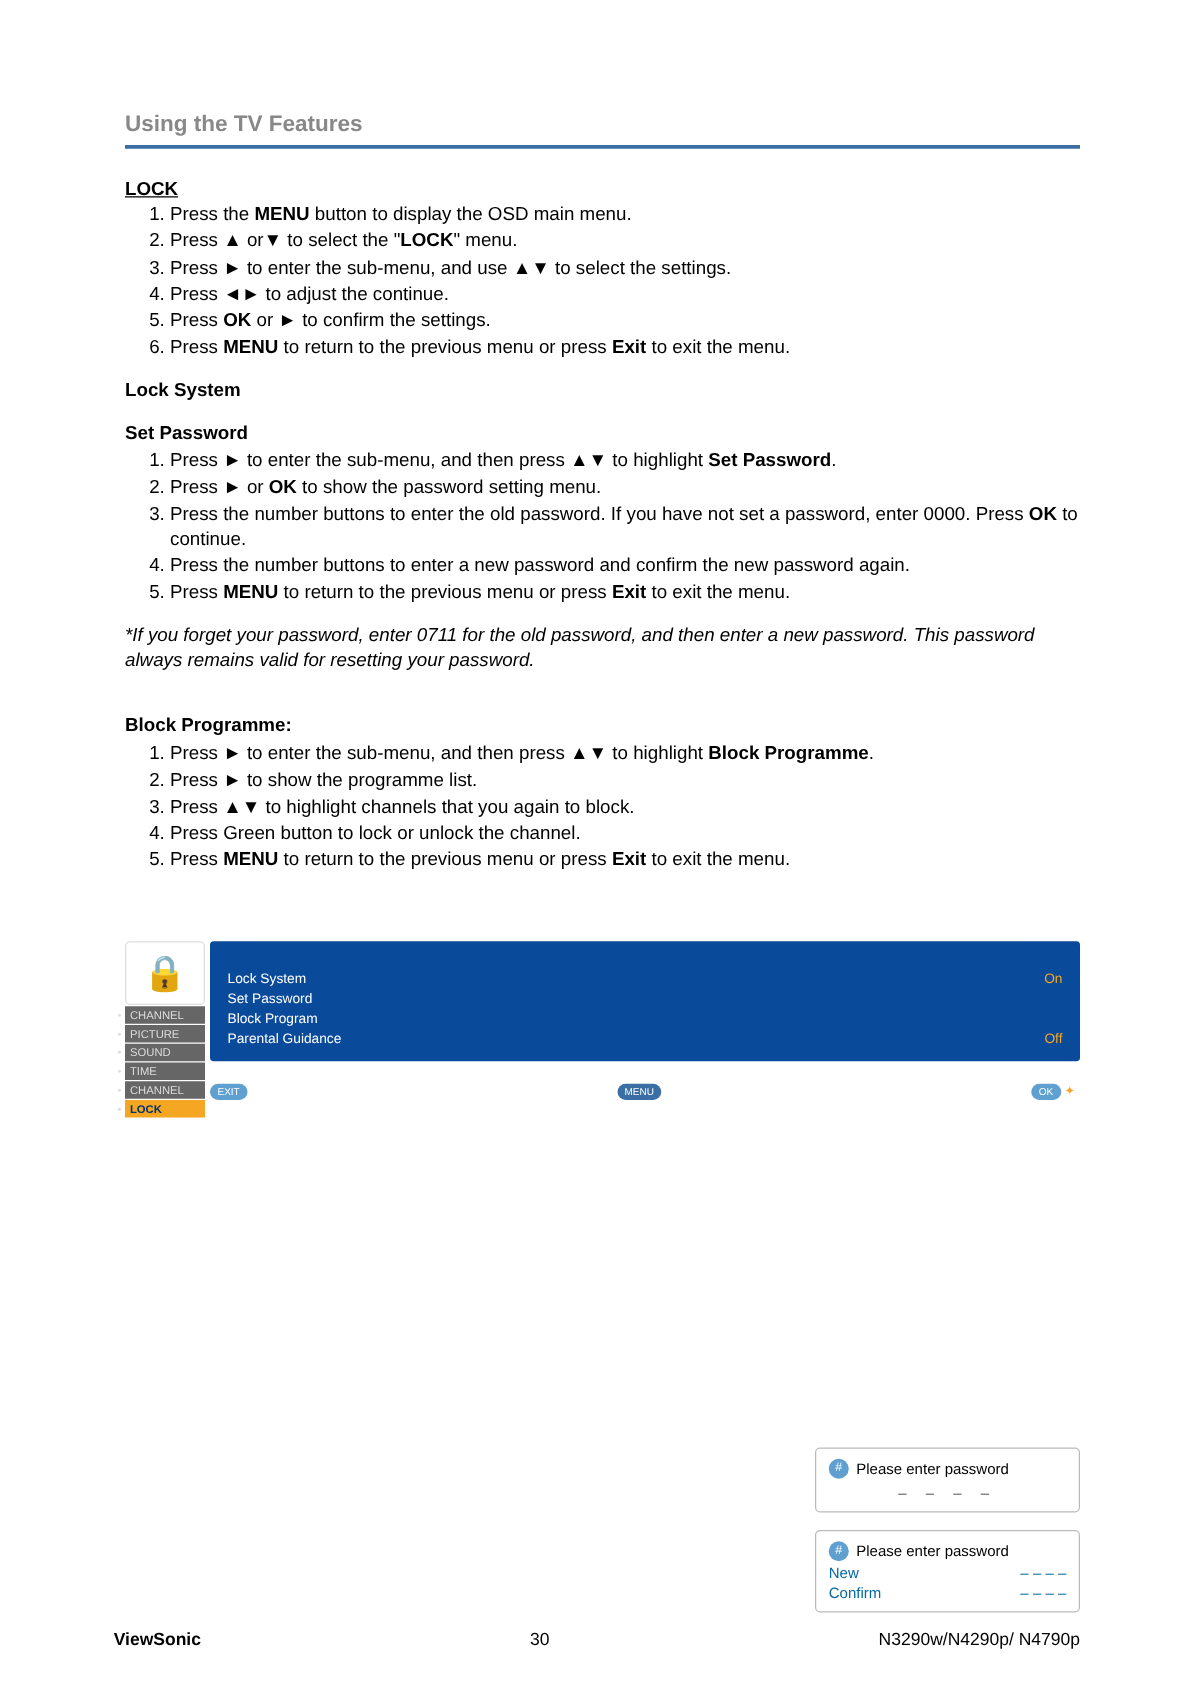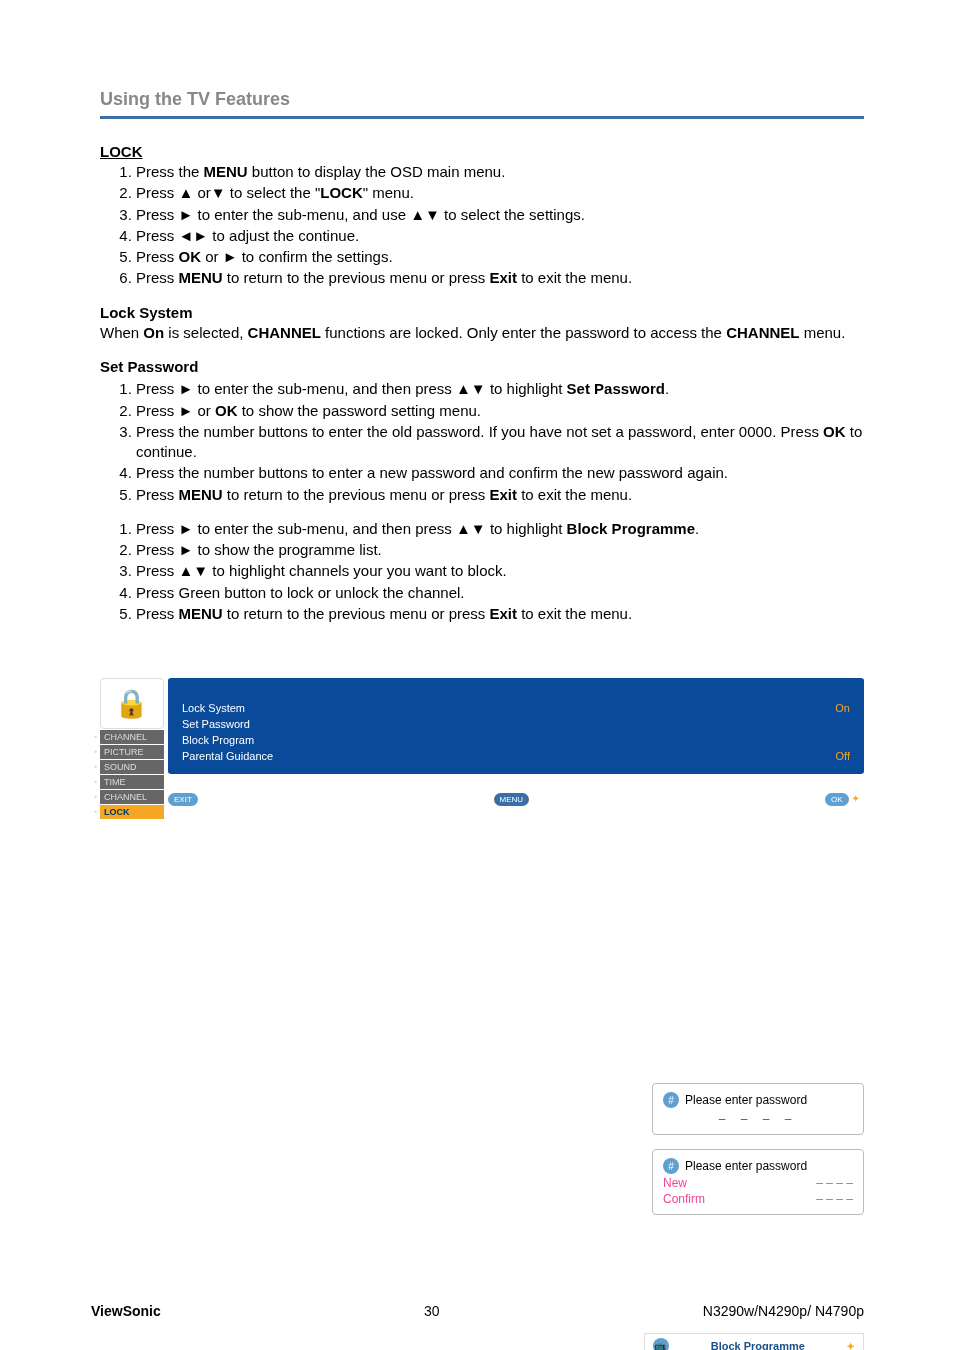--- a/index.html
+++ b/index.html
@@ -143,21 +143,21 @@
   .pw-box .dot-ic {
     display:inline-flex;
     width:16px; height:16px;
     background:#5fa0d0;
     border-radius:50%;
     color:#fff;
     align-items:center; justify-content:center;
     font-size:10px;
   }
   .pw-box .dashes { text-align:center; letter-spacing:6px; color:#555; margin-top:4px;}
-  .pw-box .pw-row { display:flex; justify-content:space-between; color:#ec4899; margin-top:2px;}
+  .pw-box .pw-row { display:flex; justify-content:space-between; color:#0369a1; margin-top:2px;}
 
   
   .bp-wrap { width: 220px; margin-left:auto; margin-top: 24px; }
   .bp-head {
     background:#fff; 
     display:flex; justify-content:space-between; align-items:center;
     padding:4px 8px; border:1px solid #ddd; border-bottom:none;
     font-size:11px; color:#1a4f8a; font-weight:bold;
   }
   .bp-head .dot-ic {
@@ -214,36 +214,37 @@
       <ol>
         <li>Press the <b>MENU</b> button to display the OSD main menu.</li>
         <li>Press ▲ or▼ to select the "<b>LOCK</b>" menu.</li>
         <li>Press ► to enter the sub-menu, and use ▲▼ to select the settings.</li>
         <li>Press ◄► to adjust the continue.</li>
         <li>Press <b>OK</b> or ► to confirm the settings.</li>
         <li>Press <b>MENU</b> to return to the previous menu or press <b>Exit</b> to exit the menu.</li>
       </ol>
 
       <p class="sub-h">Lock System</p>
-      <p>When <b>On</b> is selected, <b>CHANNEL</b> functions are locked. Only enter the password to access the <b>CHANNEL</b> menu.</p>
 
       <p class="sub-h">Set Password</p>
       <ol>
         <li>Press ► to enter the sub-menu, and then press ▲▼ to highlight <b>Set Password</b>.</li>
         <li>Press ► or <b>OK</b> to show the password setting menu.</li>
         <li>Press the number buttons to enter the old password. If you have not set a password, enter 0000. Press <b>OK</b> to continue.</li>
         <li>Press the number buttons to enter a new password and confirm the new password again.</li>
         <li>Press <b>MENU</b> to return to the previous menu or press <b>Exit</b> to exit the menu.</li>
       </ol>
 
-
+      <em class="note">*If you forget your password, enter 0711 for the old password, and then enter a new password. This password always remains valid for resetting your password.</em>
+
+      <p class="sub-h" style="margin-top:32px;">Block Programme:</p>
       <ol>
         <li>Press ► to enter the sub-menu, and then press ▲▼ to highlight <b>Block Programme</b>.</li>
         <li>Press ► to show the programme list.</li>
-        <li>Press ▲▼ to highlight channels your you want to block.</li>
+        <li>Press ▲▼ to highlight channels that you again to block.</li>
         <li>Press Green button to lock or unlock the channel.</li>
         <li>Press <b>MENU</b> to return to the previous menu or press <b>Exit</b> to exit the menu.</li>
       </ol>
 
     </div>
 
     <div class="right-col">
 
       <div class="osd-lock">
         <div class="osd-side">

